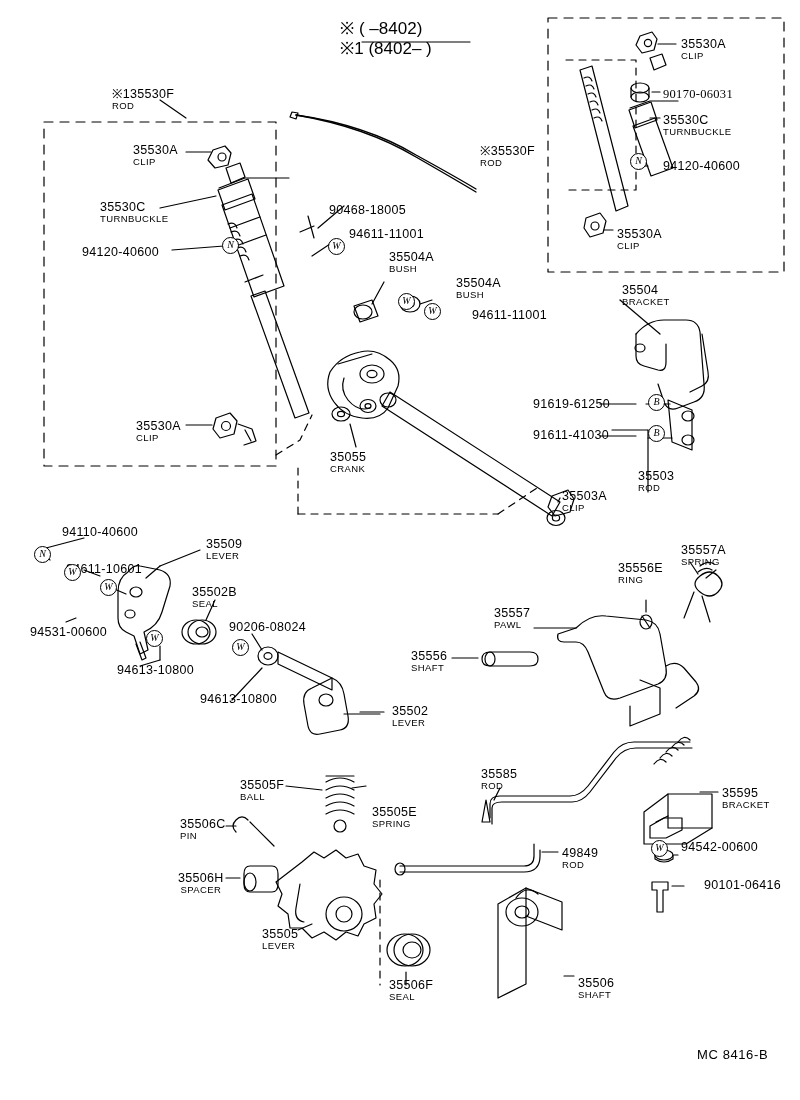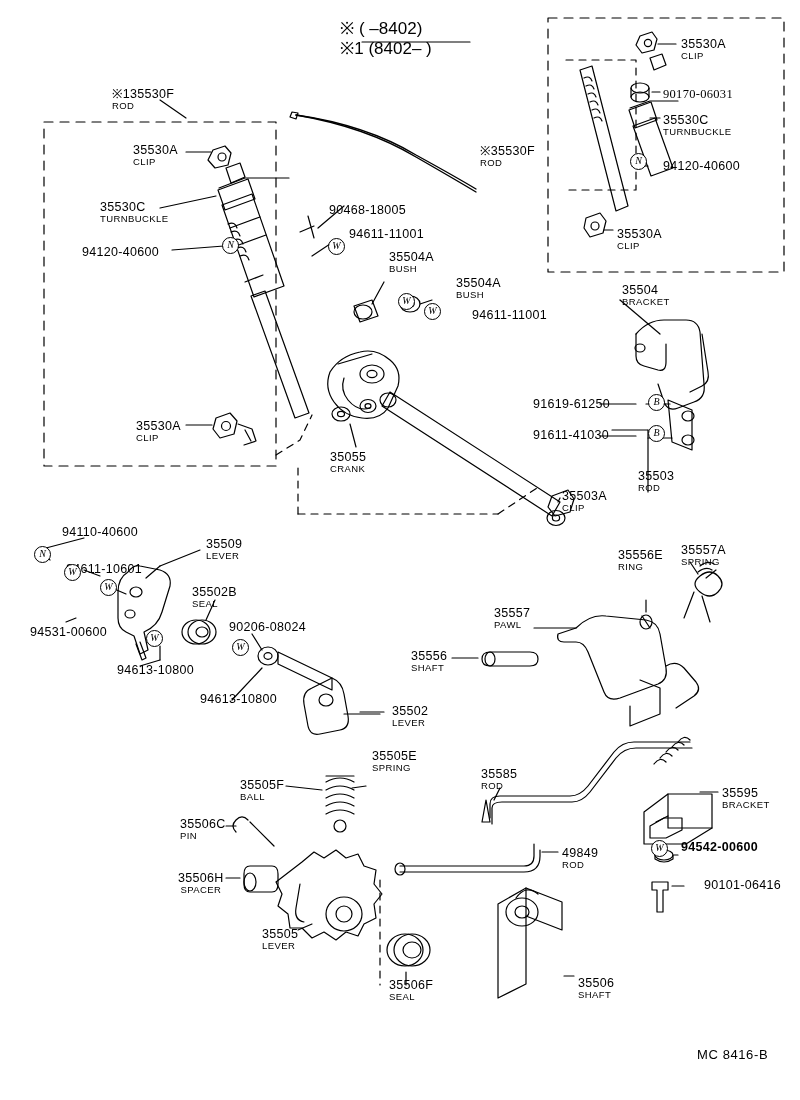--- a/index.html
+++ b/index.html
@@ -301,29 +301,29 @@
   <div class="lbl" style="left:62px;top:526px;"><span>94110-40600</span></div>
   <div class="lbl" style="left:66px;top:563px;"><span>94611-10601</span></div>
   <div class="lbl" style="left:206px;top:538px;"><span>35509</span><span class="sub">LEVER</span></div>
   <div class="lbl" style="left:30px;top:626px;"><span>94531-00600</span></div>
   <div class="lbl" style="left:117px;top:664px;"><span>94613-10800</span></div>
   <div class="lbl" style="left:192px;top:586px;"><span>35502B</span><span class="sub">SEAL</span></div>
   <div class="lbl" style="left:229px;top:621px;"><span>90206-08024</span></div>
   <div class="lbl" style="left:200px;top:693px;"><span>94613-10800</span></div>
   <div class="lbl" style="left:392px;top:705px;"><span>35502</span><span class="sub">LEVER</span></div>
   <div class="lbl" style="left:681px;top:544px;"><span>35557A</span><span class="sub">SPRING</span></div>
-  <div class="lbl" style="left:618px;top:549px;"><span>35556E</span><span class="sub">RING</span></div>
+  <div class="lbl" style="left:618px;top:562px;"><span>35556E</span><span class="sub">RING</span></div>
   <div class="lbl" style="left:494px;top:607px;"><span>35557</span><span class="sub">PAWL</span></div>
   <div class="lbl" style="left:411px;top:650px;"><span>35556</span><span class="sub">SHAFT</span></div>
   <div class="lbl" style="left:481px;top:768px;"><span>35585</span><span class="sub">ROD</span></div>
   <div class="lbl" style="left:722px;top:787px;"><span>35595</span><span class="sub">BRACKET</span></div>
-  <div class="lbl" style="left:681px;top:841px;font-weight:bold;"><span>94542-00600</span></div>
+  <div class="lbl" style="left:681px;top:841px;"><span>94542-00600</span></div>
   <div class="lbl" style="left:704px;top:879px;"><span>90101-06416</span></div>
   <div class="lbl" style="left:240px;top:779px;"><span>35505F</span><span class="sub">BALL</span></div>
-  <div class="lbl" style="left:372px;top:750px;"><span>35505E</span><span class="sub">SPRING</span></div>
+  <div class="lbl" style="left:372px;top:806px;"><span>35505E</span><span class="sub">SPRING</span></div>
   <div class="lbl" style="left:180px;top:818px;"><span>35506C</span><span class="sub">PIN</span></div>
   <div class="lbl" style="left:178px;top:872px;text-align:center;"><span>35506H</span><span class="sub">SPACER</span></div>
   <div class="lbl" style="left:562px;top:847px;"><span>49849</span><span class="sub">ROD</span></div>
   <div class="lbl" style="left:262px;top:928px;"><span>35505</span><span class="sub">LEVER</span></div>
   <div class="lbl" style="left:389px;top:979px;"><span>35506F</span><span class="sub">SEAL</span></div>
   <div class="lbl" style="left:578px;top:977px;"><span>35506</span><span class="sub">SHAFT</span></div>
 
   <div class="circ" style="left:222px;top:237px;"><span>N</span></div>
   <div class="circ" style="left:328px;top:238px;"><span>W</span></div>
   <div class="circ" style="left:398px;top:293px;"><span>W</span></div>

